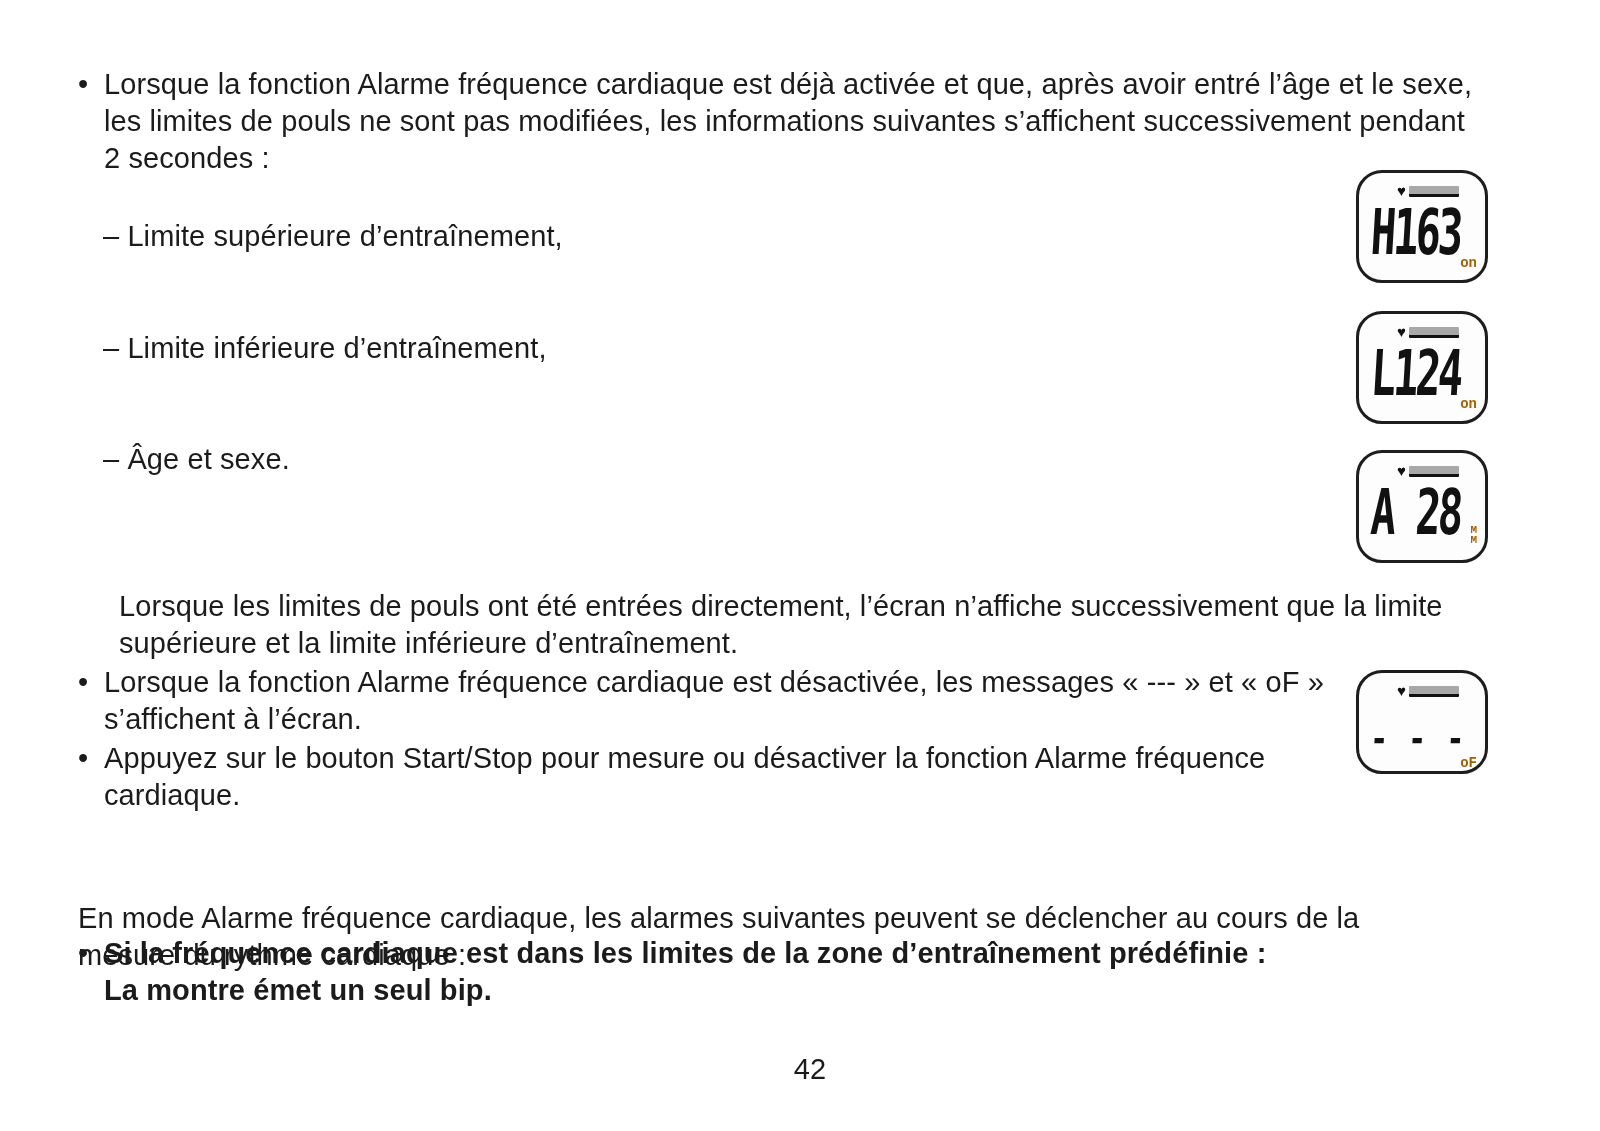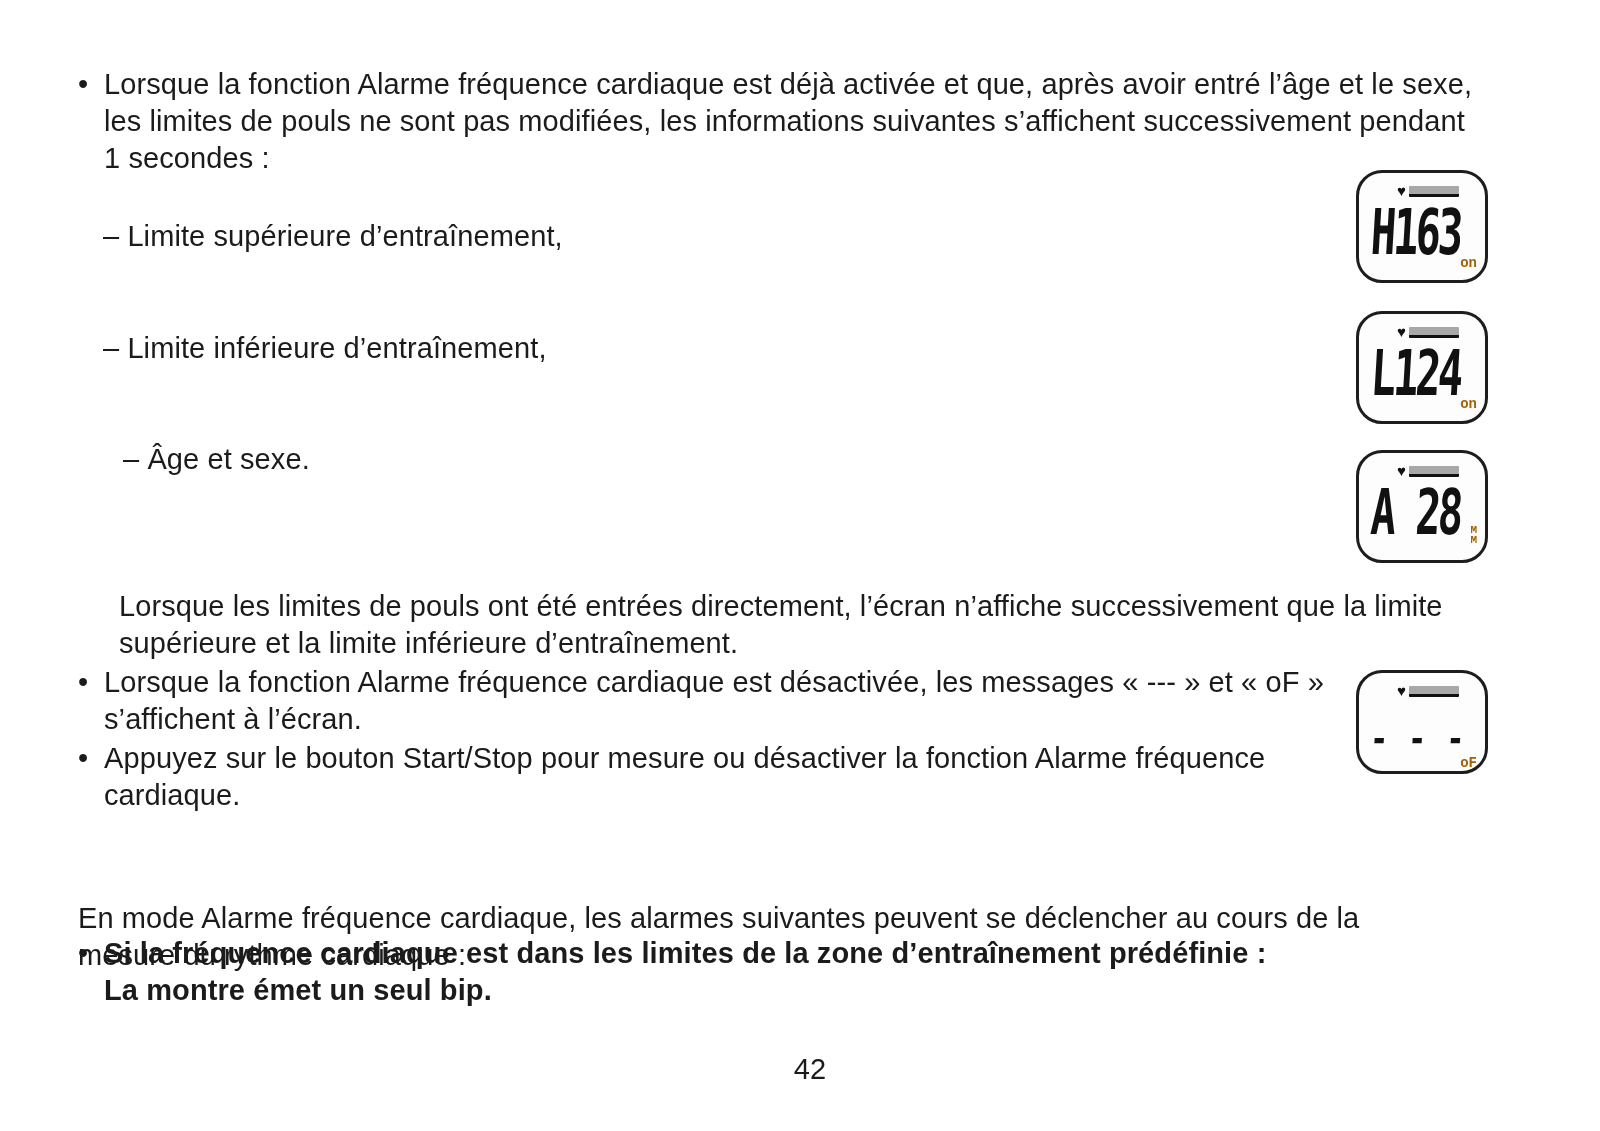--- a/index.html
+++ b/index.html
@@ -110,28 +110,28 @@
     font-size: 29px;
   }
 </style>
 </head>
 <body>
 
 <div class="page">
 
   <div class="abs text bullet-row" style="top:66px; left:78px; width:1405px;">
     <span class="marker">•</span>
-    <div class="bt">Lorsque la fonction Alarme fréquence cardiaque est déjà activée et que, après avoir entré l’âge et le sexe, les limites de pouls ne sont pas modifiées, les informations suivantes s’affichent successivement pendant 1 secondes :</div>
+    <div class="bt">Lorsque la fonction Alarme fréquence cardiaque est déjà activée et que, après avoir entré l’âge et le sexe, les limites de pouls ne sont pas modifiées, les informations suivantes s’affichent successivement pendant 2 secondes :</div>
   </div>
 
   <div class="abs text" style="top:330px; left:103px;">– Limite inférieure d’entraînement,</div>
 
   <div class="abs text" style="top:218px; left:103px;">– Limite supérieure d’entraînement,</div>
 
-  <div class="abs text" style="top:441px; left:103px;margin-left:20px;">– Âge et sexe.</div>
+  <div class="abs text" style="top:441px; left:103px;">– Âge et sexe.</div>
 
   <div class="lcd" style="top:170px; left:1356px; height:113px;">
     <div class="lcd-top">
       <span class="lcd-heart">♥</span>
       <span class="lcd-bar"></span>
     </div>
     <div class="lcd-main">
       <span class="lcd-digits">H163</span>
       <span class="lcd-suffix">on</span>
     </div>

